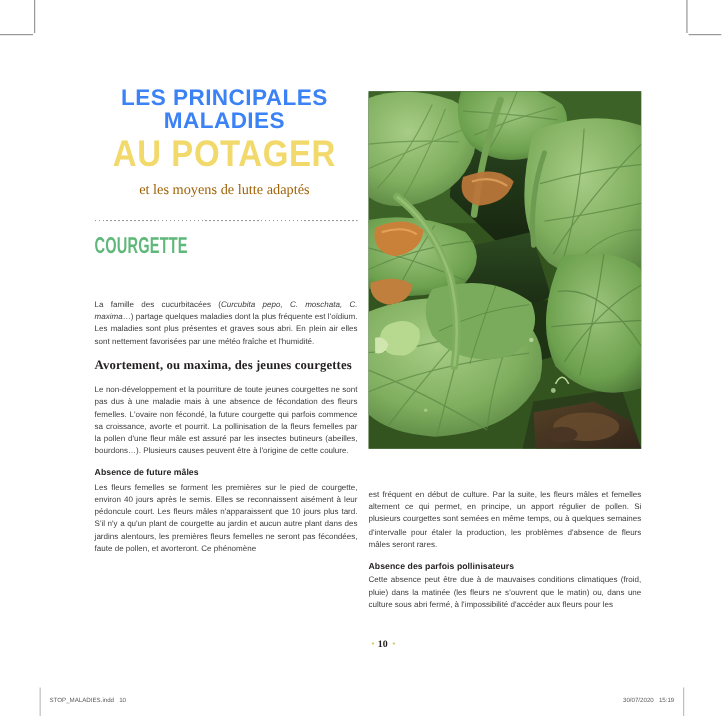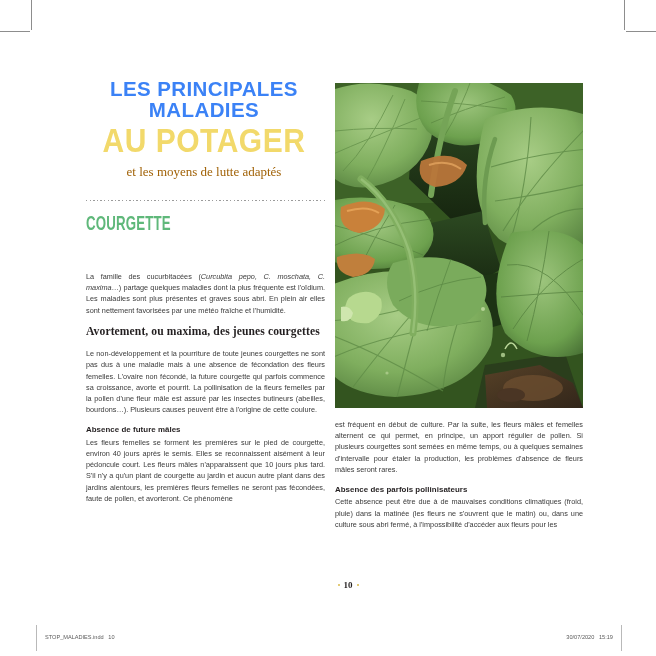--- a/index.html
+++ b/index.html
@@ -122,21 +122,21 @@
   .col {
     position: absolute;
     width: 239px;
     font-family: "Liberation Sans", sans-serif;
     font-size: 7.3px;
     line-height: 11.2px;
     color: #3a3a3a;
     text-align: justify;
   }
   #col-left  { left: 86px;  top: 238px; margin-top: 33px; }
-  #col-right { left: 335px; top: 419px; width: 248px; }
+  #col-right { left: 335px; top: 444px; width: 248px; }
 
   .body-p {
     margin: 0 0 9px 0;
     text-align: justify;
   }
   .body-p.tight { margin-bottom: 0; }
   .body-p i { font-style: italic; }
 
   .h2 {
     font-family: "Liberation Serif", serif;

